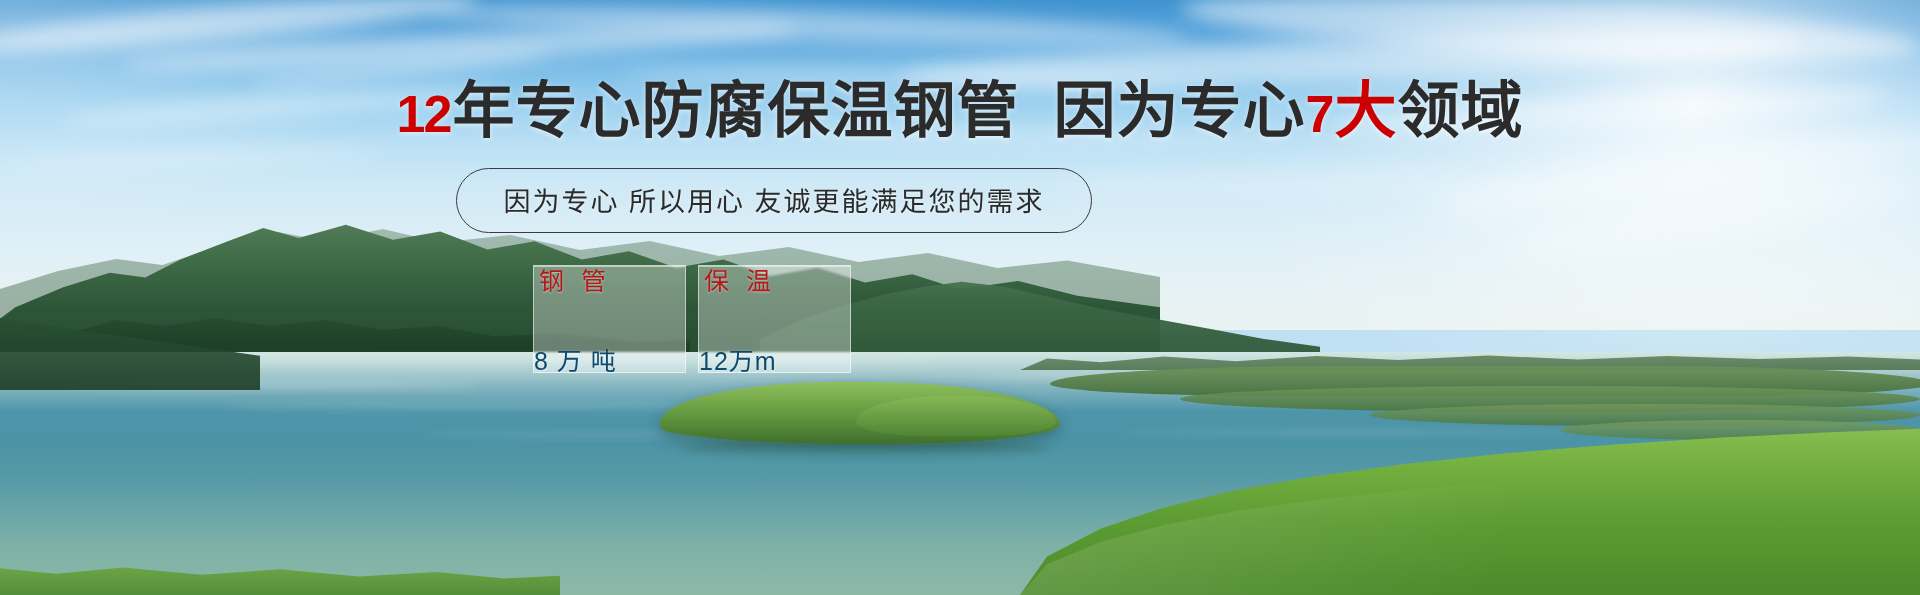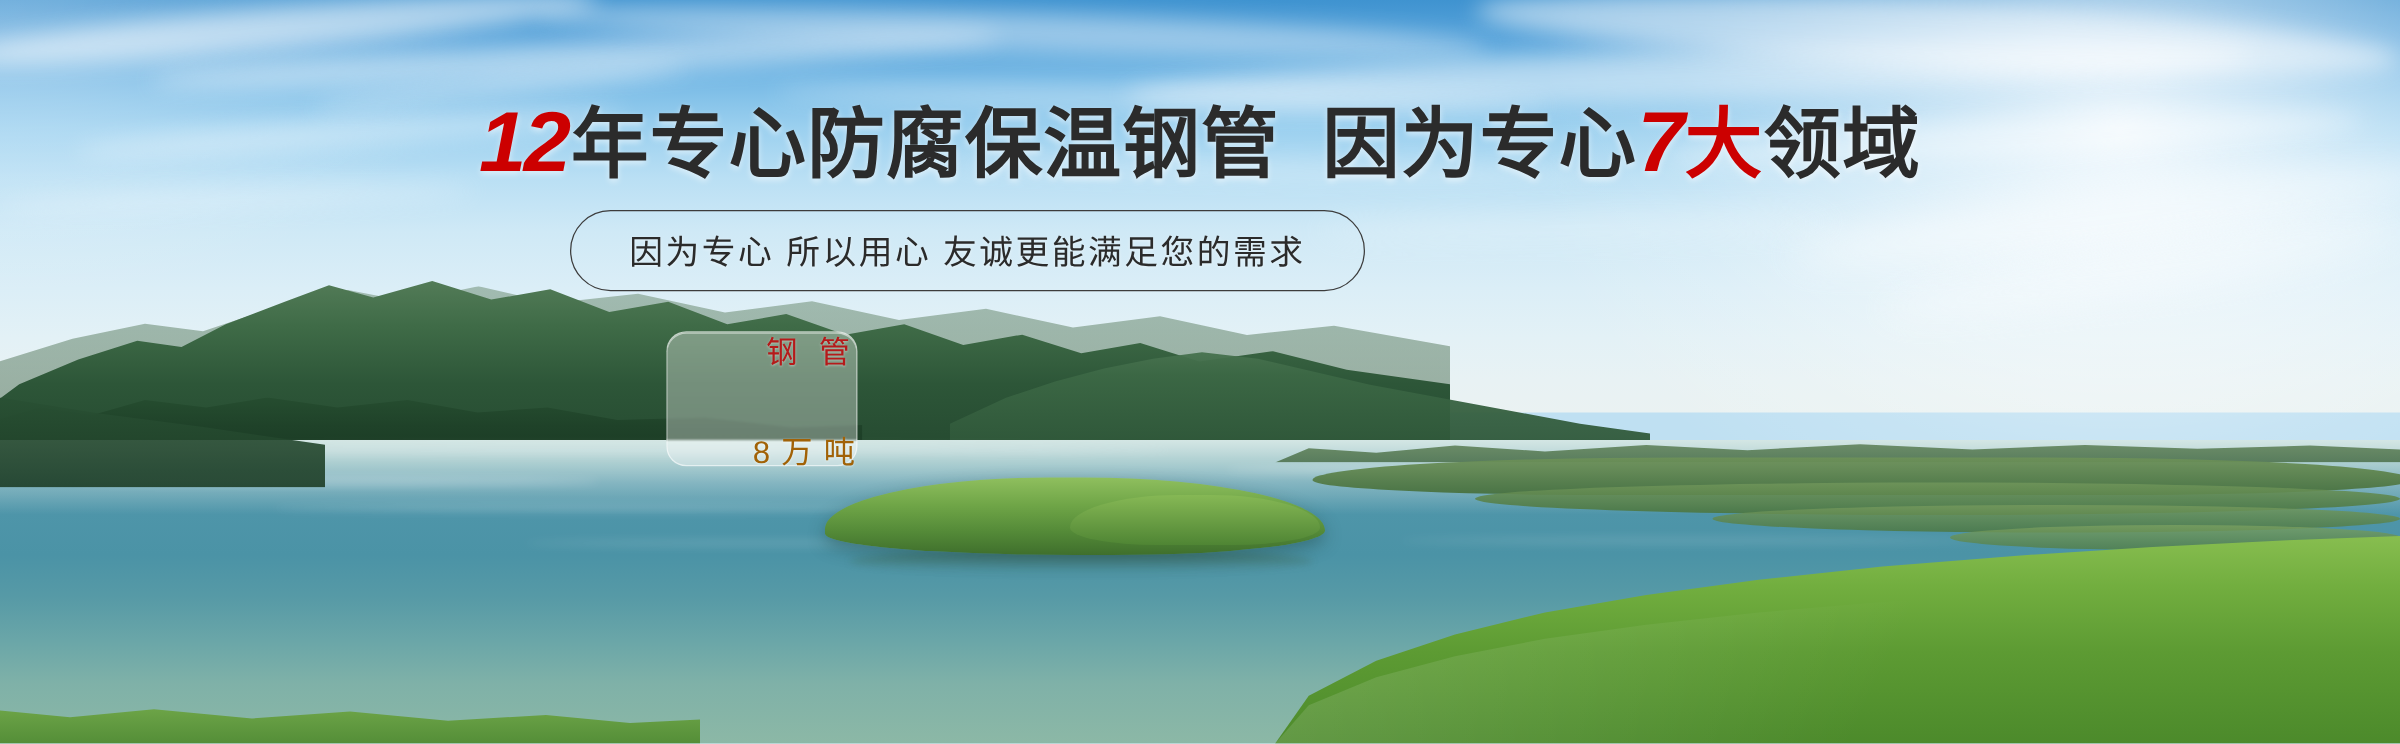--- a/index.html
+++ b/index.html
@@ -196,23 +196,22 @@
     font-size:62px;
     font-weight:bold;
     letter-spacing:1px;
     line-height:1;
     white-space:nowrap;
     color:#2b2b2b;
     text-shadow:0 2px 5px rgba(255,255,255,.55);
   }
   .headline .num{
     color:#cc0000;
-    font-size:68px;
+    font-size:52px;
     font-weight:bold;
-    font-style:italic;
     letter-spacing:-2px;
     margin-right:2px;
   }
   .headline .red{
     color:#cc0000;
   }
   .headline .gap{display:inline-block;width:34px;}
 
   .subtitle-wrap{
     position:absolute;left:0;top:168px;width:1548px;text-align:center;
@@ -229,42 +228,42 @@
     text-shadow:0 1px 3px rgba(255,255,255,.5);
   }
 
   .stats{
     position:absolute;left:533px;top:265px;
     display:flex;
     gap:12px;
   }
   .stat-card{
     width:151px;height:106px;
-    border-radius:16px;
+    border-radius:0;
     background:rgba(255,255,255,.34);
     border:1px solid rgba(255,255,255,.55);
     box-shadow:inset 0 1px 0 rgba(255,255,255,.5);
     display:flex;
     flex-direction:column;
-    align-items:flex-end;
+    align-items:flex-start;
     justify-content:center;
     backdrop-filter:blur(1px);
   }
   .stat-label{
     font-size:25px;
     color:#b51a1a;
     letter-spacing:5px;
     text-indent:5px;
     margin-bottom:16px;
     font-weight:normal;
     text-shadow:0 1px 2px rgba(255,255,255,.45);
   }
   .stat-value{
     font-size:25px;
-    color:#a16207;
+    color:#0c4a6e;
     letter-spacing:1px;
     white-space:nowrap;
     text-shadow:0 1px 2px rgba(255,255,255,.45);
     margin-top:28px;
   }
   .stat-value sup{font-size:15px;vertical-align:super;}
 </style>
 </head>
 <body>
 
@@ -332,17 +331,21 @@
     </div>
 
     <div class="stats">
 
       <div class="stat-card">
         <div class="stat-label">钢 管</div>
         <div class="stat-value"><span>8 万 吨</span><sup></sup></div>
       </div>
 
 
+      <div class="stat-card">
+        <div class="stat-label">保 温</div>
+        <div class="stat-value"><span>12万m</span><sup></sup></div>
+      </div>
 
     </div>
 
   </div>
 </div>
 
 </body></html>

